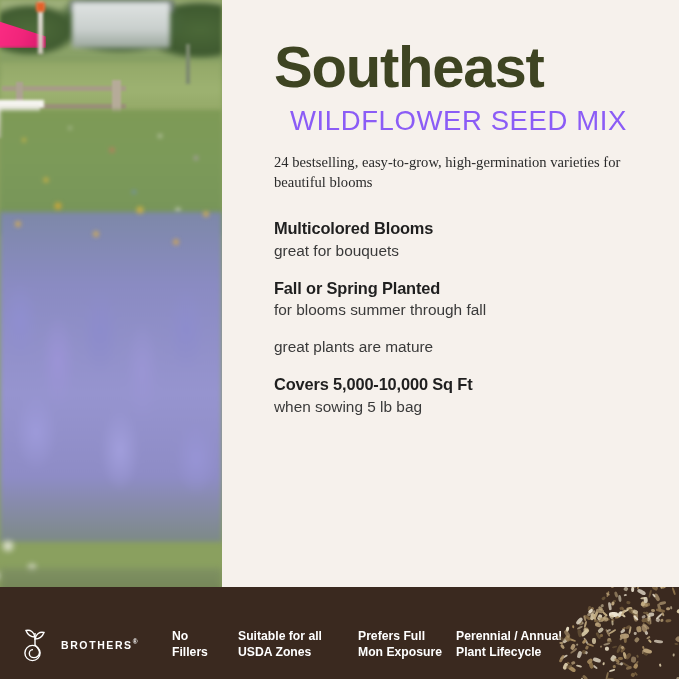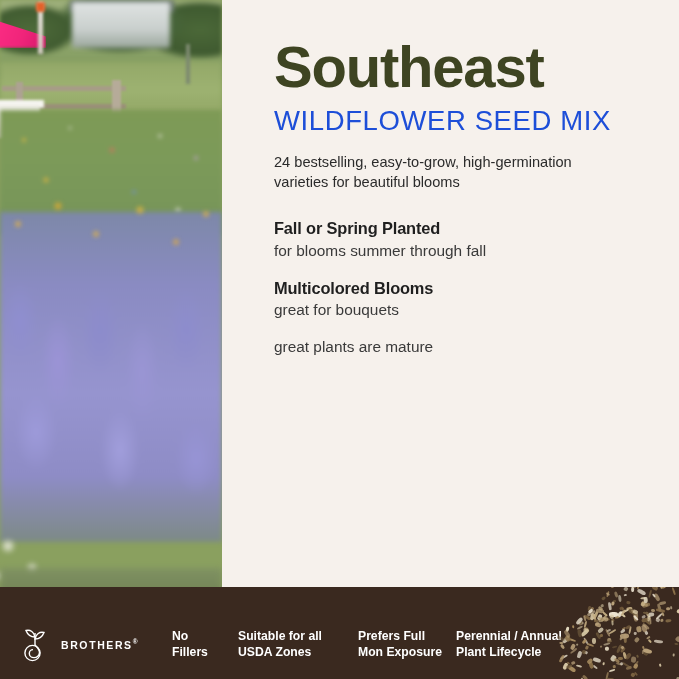--- a/index.html
+++ b/index.html
@@ -165,31 +165,32 @@
     font-size:58px;
     font-weight:bold;
     letter-spacing:-1.2px;
     color:#3E4422;
     line-height:1;
     margin:6px 0 0 0;
   }
   #subtitle{
     font-size:27.5px;
     letter-spacing:.6px;
-    color:#1d4ed8;
+    color:#8b5cf6;
     line-height:1.15;
-    margin:9px 0 0 0;
+    margin:9px 0 0 16px;
     white-space:nowrap;
   }
   #lede{
     font-size:14.6px;
     color:#2B2B2B;
     line-height:1.42;
     margin:15px 0 0 0;
     max-width:350px;
+    font-family:Liberation Serif, serif;
   }
   #features{margin-top:25px;}
   .feat{margin-bottom:17px;}
   .feat-title{
     font-size:16.4px;
     font-weight:bold;
     color:#1F1F1F;
     line-height:1.25;
     letter-spacing:-.15px;
   }
@@ -288,29 +289,33 @@
     <div class="ph-stems"></div>
   </div>
 
   <div id="content">
     <h1 id="title">Southeast</h1>
     <div id="subtitle">WILDFLOWER SEED MIX</div>
     <p id="lede">24 bestselling, easy-to-grow, high-germination varieties for beautiful blooms</p>
 
     <div id="features">
       <div class="feat">
+        <div class="feat-title">Multicolored Blooms</div>
+        <div class="feat-sub">great for bouquets</div>
+      </div>
+      <div class="feat">
         <div class="feat-title">Fall or Spring Planted</div>
         <div class="feat-sub">for blooms summer through fall</div>
       </div>
       <div class="feat">
-        <div class="feat-title">Multicolored Blooms</div>
-        <div class="feat-sub">great for bouquets</div>
+        <div class="feat-sub">great plants are mature</div>
       </div>
       <div class="feat">
-        <div class="feat-sub">great plants are mature</div>
+        <div class="feat-title">Covers 5,000-10,000 Sq Ft</div>
+        <div class="feat-sub">when sowing 5 lb bag</div>
       </div>
     </div>
   </div>
 
   <div id="bottom">
     <div id="torn">
       <svg viewBox="0 0 679 22" preserveAspectRatio="none">
         <path d="M0 22 L0 13 L9 11 L18 14 L27 10 L36 13 L46 9 L55 12 L64 8 L73 12 L83 14 L92 10 L101 13 L110 9 L120 12 L129 8 L138 11 L147 14 L157 10 L166 13 L175 9 L184 12 L194 15 L203 11 L212 8 L221 12 L231 9 L240 13 L249 10 L258 14 L268 11 L277 8 L286 12 L295 15 L305 11 L314 9 L323 13 L332 10 L342 7 L351 11 L360 14 L369 10 L379 8 L388 12 L397 15 L406 11 L416 8 L425 12 L434 9 L443 13 L453 10 L462 7 L471 11 L480 14 L490 10 L499 8 L508 12 L517 9 L527 13 L536 10 L545 7 L554 11 L564 14 L573 10 L582 8 L591 12 L601 9 L610 13 L619 10 L628 7 L638 11 L647 14 L656 10 L665 8 L674 12 L679 10 L679 22 Z" fill="#3A291F"></path>
       </svg>
     </div>

